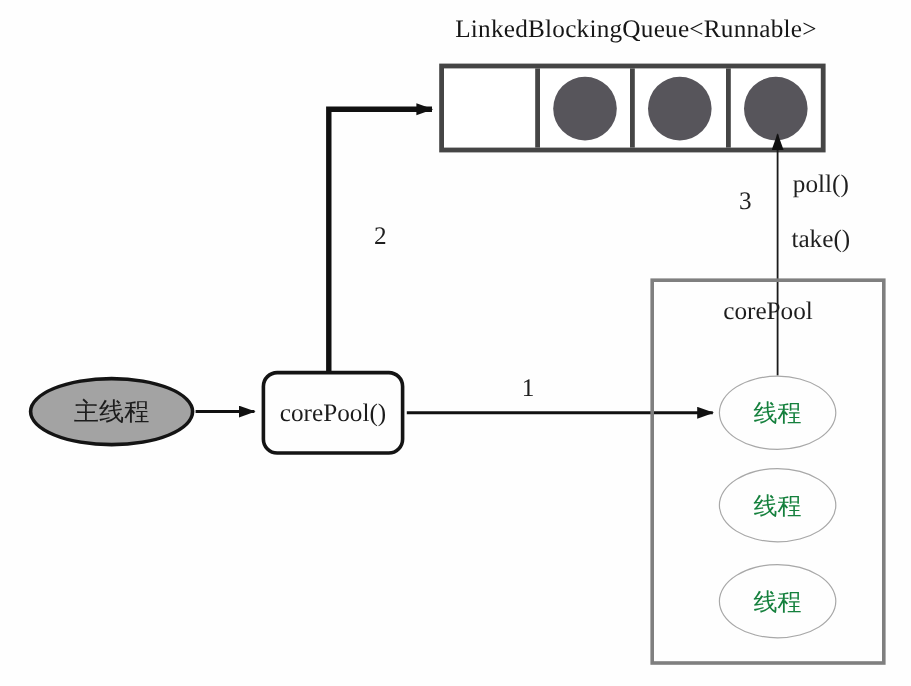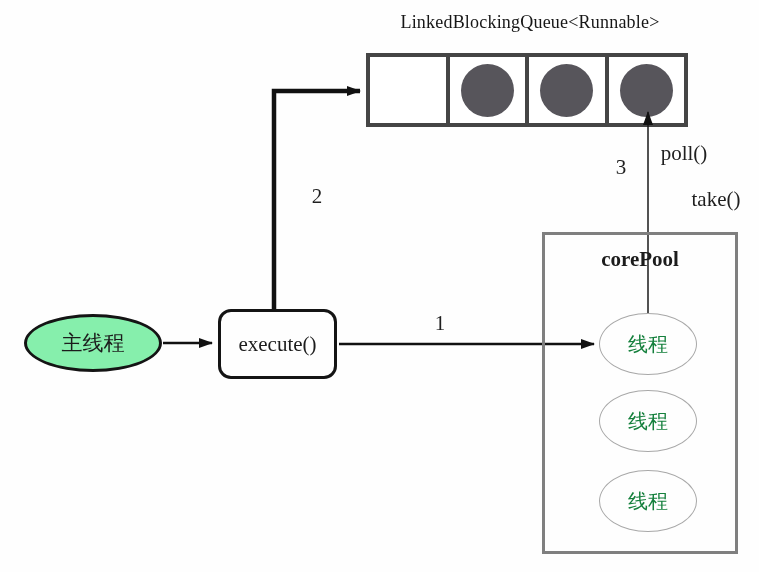--- a/index.html
+++ b/index.html
@@ -8,21 +8,21 @@
     width:759px;height:572px;
     background:#fefefe;
     font-family:"Liberation Serif","DejaVu Serif",serif;
     color:#1c1c1c;
     overflow:hidden;
   }
   .abs{position:absolute;}
   
   .queue-title{
     left:355px;top:12px;width:350px;
-    text-align:center;font-size:18px;letter-spacing:0.2px;
+    text-align:center;font-size:21px;letter-spacing:0.2px;
     color:#161616;
   }
   
   .queue{
     left:366px;top:53px;width:322px;height:74px;
     border:4px solid #454545;
     box-sizing:border-box;
     display:flex;
     background:#ffffff;
   }
@@ -43,50 +43,50 @@
     box-sizing:border-box;
     display:flex;align-items:center;justify-content:center;
     font-size:21px;background:#fefefe;
   }
   
   .main-thread{
     left:24px;top:314px;width:138px;height:58px;
     border:3px solid #141414;border-radius:50%;
     box-sizing:border-box;
     display:flex;align-items:center;justify-content:center;
-    font-size:21px;background:#86efac;
+    font-size:21px;background:#a3a3a3;
   }
   
   .core-pool{
     left:542px;top:232px;width:196px;height:322px;
     border:3px solid #7f7f7f;
     box-sizing:border-box;
     background:transparent;
   }
   .core-pool-label{
-    margin-top:12px;text-align:center;font-size:21px;color:#1c1c1c;font-weight:bold;
+    margin-top:12px;text-align:center;font-size:21px;color:#1c1c1c;
   }
   
   .thread-ellipse{
     width:98px;height:62px;left:599px;
     border:1.5px solid #a8a8a8;border-radius:50%;
     box-sizing:border-box;
     display:flex;align-items:center;justify-content:center;
     font-size:20px;color:#15803d;background:#fefefe;
   }
   .thread-1{top:313px;}
   .thread-2{top:390px;}
   .thread-3{top:470px;}
   
   .step-label{font-size:21px;text-align:center;color:#1f1f1f;}
   .label-step1{left:425px;top:311px;width:30px;}
   .label-step2{left:302px;top:184px;width:30px;}
   .label-step3{left:606px;top:155px;width:30px;}
   .label-poll{left:648px;top:141px;width:72px;text-align:center;}
-  .label-take{left:648px;top:187px;width:72px;padding-left:32px;}
+  .label-take{left:648px;top:187px;width:72px;}
   
   .arrow-layer{
     position:absolute;left:0;top:0;width:759px;height:572px;
     pointer-events:none;
   }
 </style>
 </head>
 <body>
 
 <div class="canvas">
@@ -126,21 +126,21 @@
   <div class="abs step-label label-step2">2</div>
   <div class="abs step-label label-step3">3</div>
   <div class="abs step-label label-poll">poll()</div>
   <div class="abs step-label label-take">take()</div>
 
   <div class="abs main-thread">
     <span>主线程</span>
   </div>
 
   <div class="abs execute-box">
-    <span>execute()</span>
+    <span>corePool()</span>
   </div>
 
   <div class="abs core-pool">
     <div class="core-pool-label">corePool</div>
   </div>
 
   <div class="abs thread-ellipse thread-1">
     <span>线程</span>
   </div>
   <div class="abs thread-ellipse thread-2">

